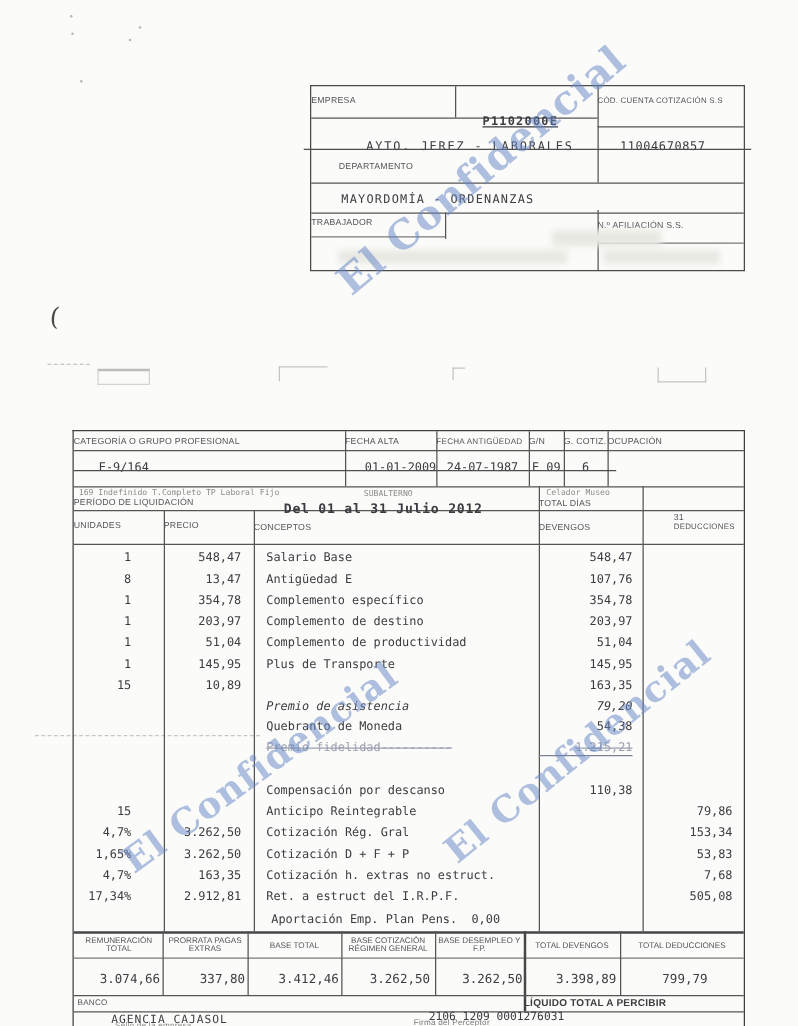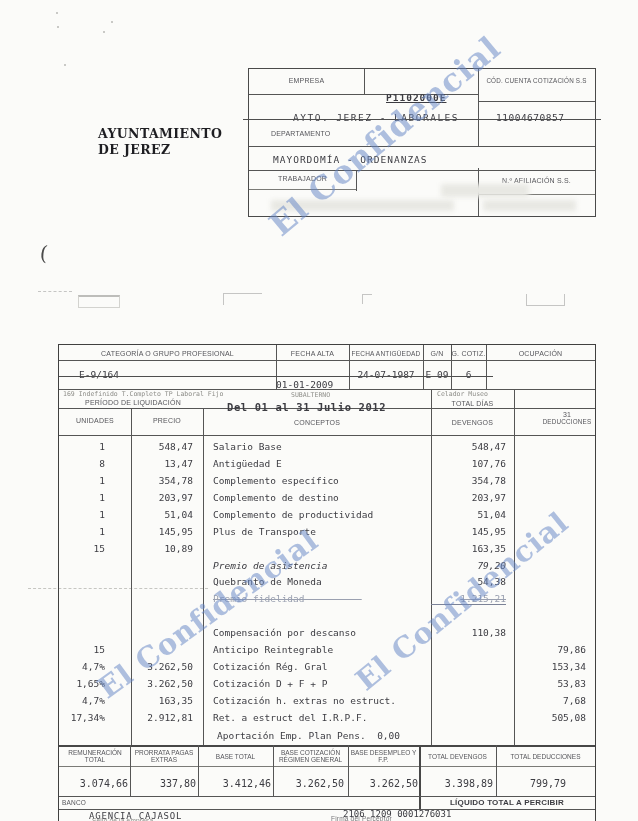--- a/index.html
+++ b/index.html
@@ -8,21 +8,21 @@
     background:#fbfbf9;overflow:hidden;
     font-family:"Liberation Sans",sans-serif;color:#444;
   }
   
   .abs{position:absolute;}
   .hline{position:absolute;height:1px;background:#555;}
   .hline.heavy{height:2px;background:#474747;}
   .hline.soft{background:#7a7a76;}
   .vline{position:absolute;width:1px;background:#555;}
   .vline.heavy{width:2px;background:#474747;}
-  .lbl{position:absolute;font-size:7px;color:#55555a;letter-spacing:.2px;line-height:1.1;text-align:center;}
+  .lbl{position:absolute;font-size:7px;color:#55555a;letter-spacing:.2px;line-height:1.1;text-align:left;}
   .lbl.left{text-align:left;}
   .t{position:absolute;font-family:"DejaVu Sans Mono",monospace;font-size:9.5px;color:#3c3c42;line-height:1;white-space:pre;}
   .t.b{font-weight:bold;}
   .faded{color:#8d8d88;font-size:6.5px;}
   
   .letterhead{position:absolute;left:98px;top:126px;font-family:"DejaVu Serif",serif;
     font-weight:bold;font-size:12.5px;color:#1e1e22;line-height:1.25;letter-spacing:.4px;}
   
   .wm{position:absolute;font-family:"DejaVu Serif",serif;font-weight:bold;
     color:rgba(102,134,198,.52);text-align:center;pointer-events:none;z-index:9;letter-spacing:1px;}
@@ -54,24 +54,20 @@
   <div class="speck" style="left:56px;top:12px;"></div>
   <div class="speck" style="left:57px;top:26px;"></div>
   <div class="speck" style="left:111px;top:21px;"></div>
   <div class="speck" style="left:103px;top:31px;"></div>
   <div class="speck" style="left:64px;top:64px;"></div>
 
   <div class="wm" style="left:220px;top:117px;width:330px;font-size:32px;transform:rotate(-40deg);">El Confidencial</div>
   <div class="wm" style="left:68px;top:597px;width:280px;font-size:29px;transform:rotate(-36deg);">El Confidencial</div>
   <div class="wm" style="left:322px;top:584px;width:280px;font-size:29px;transform:rotate(-39deg);">El Confidencial</div>
 
-  <div class="letterhead">
-    <div>AYUNTAMIENTO</div>
-    <div>DE JEREZ</div>
-  </div>
 
   <div class="empbox">
     <div class="lbl" style="left:0;top:8px;width:115px;">EMPRESA</div>
     <div class="lbl" style="left:229px;top:9px;width:117px;font-size:6.3px;">CÓD. CUENTA COTIZACIÓN S.S</div>
     <div class="vline" style="left:115px;top:0;height:25px;"></div>
     <div class="vline" style="left:229px;top:0;height:77px;"></div>
     <div class="vline" style="left:229px;top:99px;height:48px;"></div>
     <div class="hline" style="left:0;top:25px;width:229px;"></div>
     <div class="hline" style="left:229px;top:32px;width:117px;"></div>
 
@@ -117,21 +113,21 @@
     <div class="lbl" style="left:392px;top:5px;width:35px;">G. COTIZ.</div>
     <div class="lbl" style="left:427px;top:5px;width:109px;">OCUPACIÓN</div>
     <div class="hline" style="left:0;top:15px;width:536px;"></div>
     <div class="vline" style="left:217px;top:0;height:44px;"></div>
     <div class="vline" style="left:290px;top:0;height:44px;"></div>
     <div class="vline" style="left:364px;top:0;height:44px;"></div>
     <div class="vline" style="left:392px;top:0;height:44px;"></div>
     <div class="vline" style="left:427px;top:0;height:44px;"></div>
 
     <div class="t" style="left:20px;top:25px;">E-9/164</div>
-    <div class="t" style="left:217px;top:35px;width:73px;text-align:left;">01-01-2009</div>
+    <div class="t" style="left:217px;top:25px;width:73px;text-align:right;">01-01-2009</div>
     <div class="t" style="left:290px;top:25px;width:74px;text-align:center;">24-07-1987</div>
     <div class="t" style="left:364px;top:25px;width:28px;text-align:center;">E 09</div>
     <div class="t" style="left:392px;top:25px;width:35px;text-align:center;">6</div>
     <div class="strike" style="left:0;top:31px;width:434px;"></div>
     <div class="hline" style="left:0;top:44px;width:536px;"></div>
 
     <div class="t faded" style="left:4px;top:46px;font-size:6.5px;">169 Indefinido T.Completo TP Laboral Fijo</div>
     <div class="t faded" style="left:232px;top:47px;font-size:6.5px;">SUBALTERNO</div>
     <div class="t faded" style="left:378px;top:46px;font-size:6.5px;">Celador Museo</div>
     <div class="lbl" style="left:0;top:54px;width:148px;">PERÍODO DE LIQUIDACIÓN</div>

